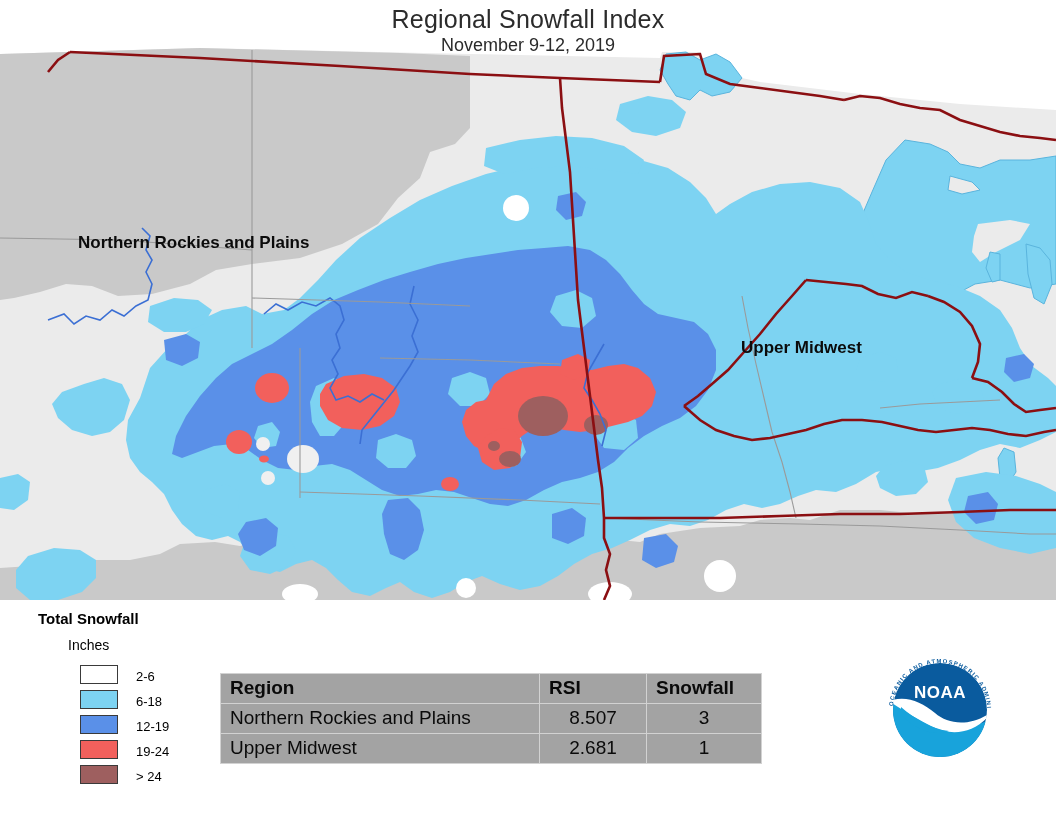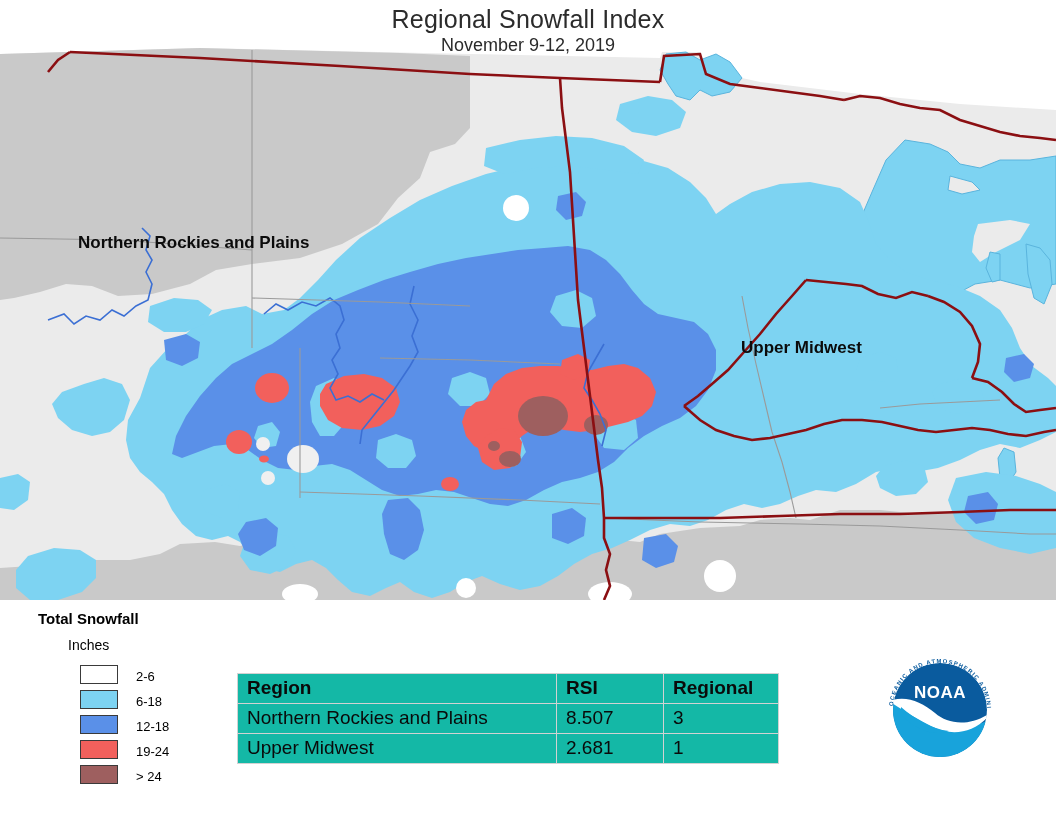--- a/index.html
+++ b/index.html
@@ -77,34 +77,34 @@
     width: 38px; height: 19px;
     border: 1px solid #3a3a3a;
     box-sizing: border-box;
     margin-right: 8px;
     flex: 0 0 auto;
   }
   .legend-text { font-size: 13px; color: #000; }
 
   
   #rsi-table {
-    position: absolute; left: 237px; top: 673px;
+    position: absolute; left: 220px; top: 673px;
     border-collapse: collapse;
-    background: #14b8a6;
+    background: #a3a3a3;
     z-index: 25;
   }
   #rsi-table td, #rsi-table th {
     border: 1px solid #d2d2d2;
     padding: 3px 9px 4px 9px;
     font-size: 19px;
     color: #0a0a0a;
     font-family: "Liberation Sans", sans-serif;
   }
   #rsi-table th { font-weight: bold; text-align: left; }
-  #rsi-table th.num, #rsi-table td.num { text-align: left; }
+  #rsi-table th.num, #rsi-table td.num { text-align: center; }
   #rsi-table td.region { text-align: left; min-width: 300px; }
   #rsi-table td.num { min-width: 88px; }
   #rsi-table .col-cat { min-width: 96px; }
 
   
   #noaa-logo {
     position: absolute; left: 875px; top: 645px;
     width: 130px; height: 130px;
     z-index: 25;
   }
@@ -384,38 +384,38 @@
     <div class="legend-row">
       <span class="legend-swatch" style="background:#ffffff"></span>
       <span class="legend-text">2-6</span>
     </div>
     <div class="legend-row">
       <span class="legend-swatch" style="background:#7dd3f2"></span>
       <span class="legend-text">6-18</span>
     </div>
     <div class="legend-row">
       <span class="legend-swatch" style="background:#5a90e8"></span>
-      <span class="legend-text">12-18</span>
+      <span class="legend-text">12-19</span>
     </div>
     <div class="legend-row">
       <span class="legend-swatch" style="background:#f2605c"></span>
       <span class="legend-text">19-24</span>
     </div>
     <div class="legend-row">
       <span class="legend-swatch" style="background:#9e5f5f"></span>
       <span class="legend-text">&gt; 24</span>
     </div>
   </div>
 
   <table id="rsi-table">
     <thead>
       <tr>
         <th>Region</th>
         <th class="num" style="text-align:left">RSI</th>
-        <th class="col-cat" style="text-align:left">Regional</th>
+        <th class="col-cat" style="text-align:left">Snowfall</th>
       </tr>
     </thead>
     <tbody>
       <tr>
         <td class="region">Northern Rockies and Plains</td>
         <td class="num">8.507</td>
         <td class="num col-cat">3</td>
       </tr>
       <tr>
         <td class="region">Upper Midwest</td>

